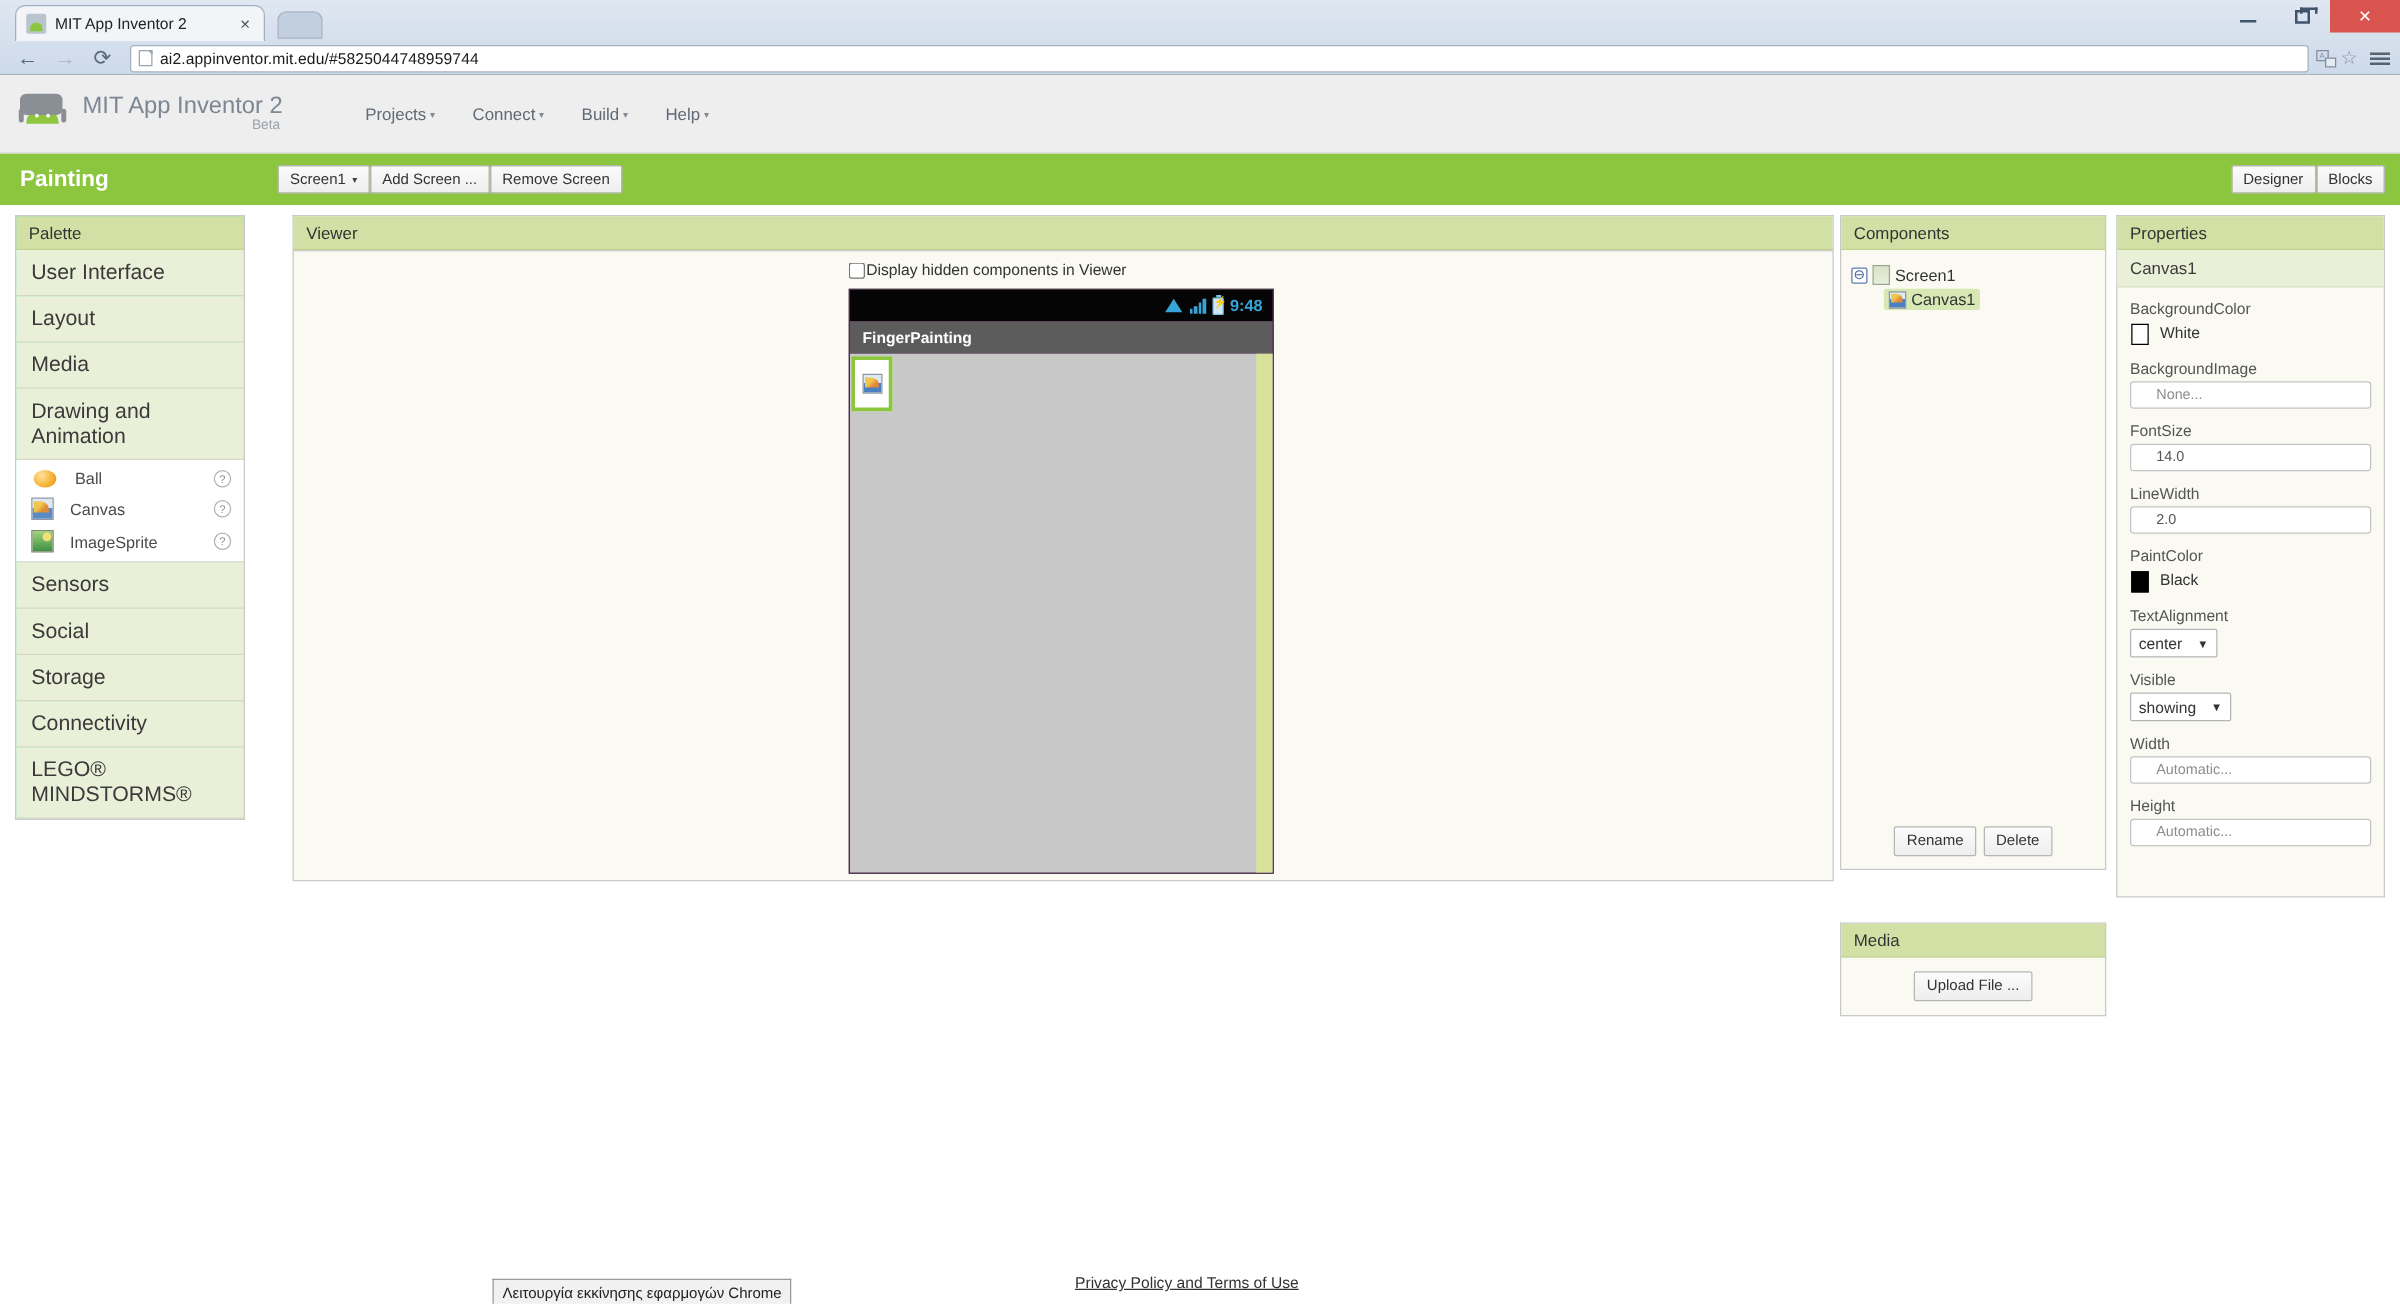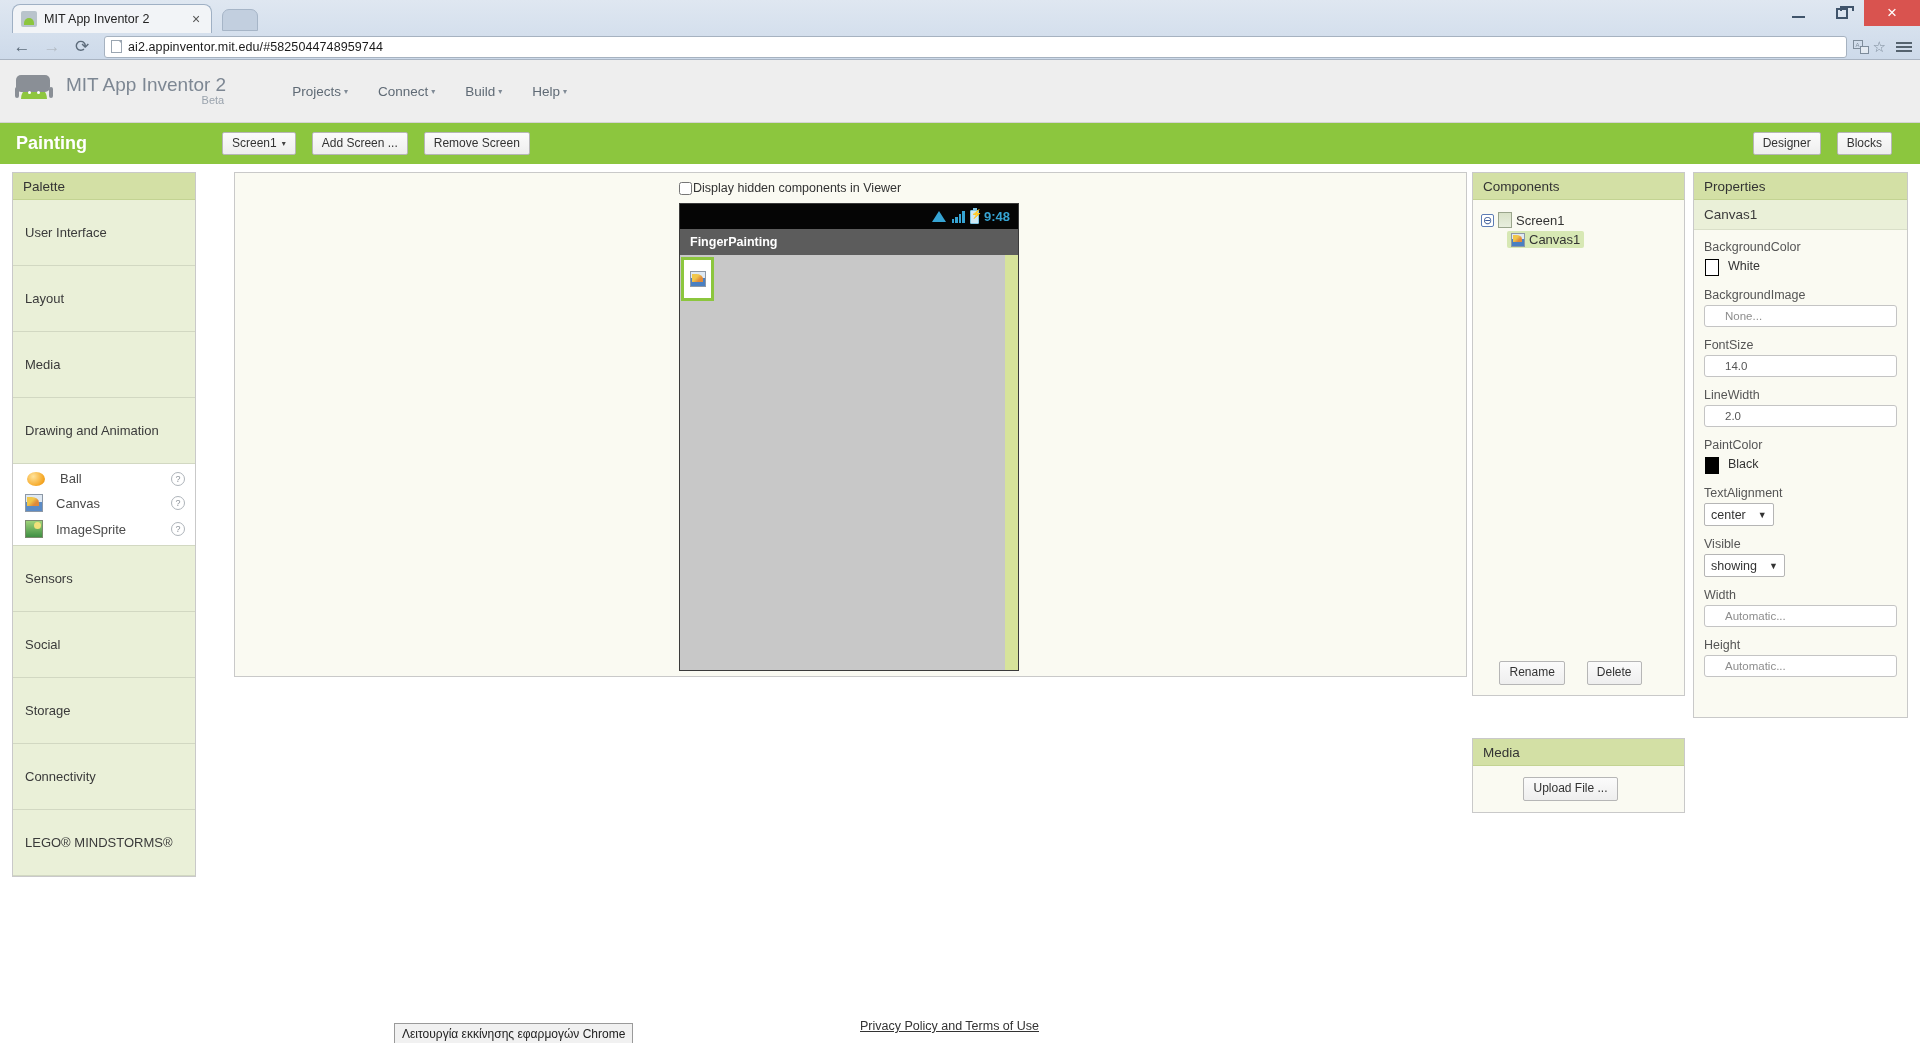--- a/index.html
+++ b/index.html
@@ -157,40 +157,40 @@
     position: absolute; top: 123px; left: 0; width: 1920px; height: 41px;
     background: #8cc63e; display: flex; align-items: center;
   }
   .project-name {
     font-size: 18px; font-weight: bold; color: #ffffff; padding-left: 16px;
     width: 222px;
   }
   .gbtn {
     background: linear-gradient(#fbfbfb, #eeeeee);
     border: 1px solid #b6b6b6; border-radius: 2px;
-    font-size: 12px; color: #333; padding: 4px 9px; margin-right: 16px;
+    font-size: 12px; color: #333; padding: 4px 9px; margin-right: 0;
     white-space: nowrap; line-height: 1.15;
   }
   .gbtn .caret { font-size: 8px; margin-left: 5px; vertical-align: 1px; color: #444; }
   .project-bar-right { margin-left: auto; display: flex; padding-right: 12px; }
 
   
   .panel-hdr {
     background: #d3e0a5; font-size: 13.5px; color: #333;
     padding: 6px 10px; border-bottom: 1px solid #c3d392; height: 27px;
   }
 
   .palette {
     position: absolute; top: 172px; left: 12px; width: 184px;
     border: 1px solid #c9c9c9; background: #5eead4;
   }
   .palette .panel-hdr { background: #d3e0a5; }
   .pal-section {
     background: #eaf0d8; border-bottom: 1px solid #d2d8c2;
-    font-size: 13px; color: #3a3a3a; padding: 25px 12px;
+    font-size: 17px; color: #3a3a3a; padding: 8px 12px;
   }
   .pal-items { background: #ffffff; border-bottom: 1px solid #d2d8c2; padding: 3px 0; }
   .pal-item {
     display: flex; align-items: center; padding: 4px 10px 4px 12px; font-size: 13px; color: #4a4a4a;
   }
   .pal-ico { width: 18px; height: 18px; margin-right: 13px; flex: 0 0 18px; position: relative; }
   .pal-ico.ball {
     background: radial-gradient(circle at 35% 32%, #ffe39a, #f5a623 70%, #d4881a);
     border-radius: 50%; width: 14px; height: 14px; margin-left: 2px; margin-right: 15px;
   }
@@ -458,20 +458,23 @@
     </div>
   </div>
   <div class="pal-section">Sensors</div>
   <div class="pal-section">Social</div>
   <div class="pal-section">Storage</div>
   <div class="pal-section">Connectivity</div>
   <div class="pal-section">LEGO® MINDSTORMS®</div>
 </div>
 
 <div class="viewer">
+  <div class="viewer-hdr-wrap">
+    <div class="panel-hdr">Viewer</div>
+  </div>
   <div class="viewer-body">
     <div class="hidden-check">
       <input type="checkbox" style="">
       <label>Display hidden components in Viewer</label>
     </div>
     <div class="phone">
       <div class="phone-status">
         <span class="wifi-ico">
             <span></span>
           </span>

